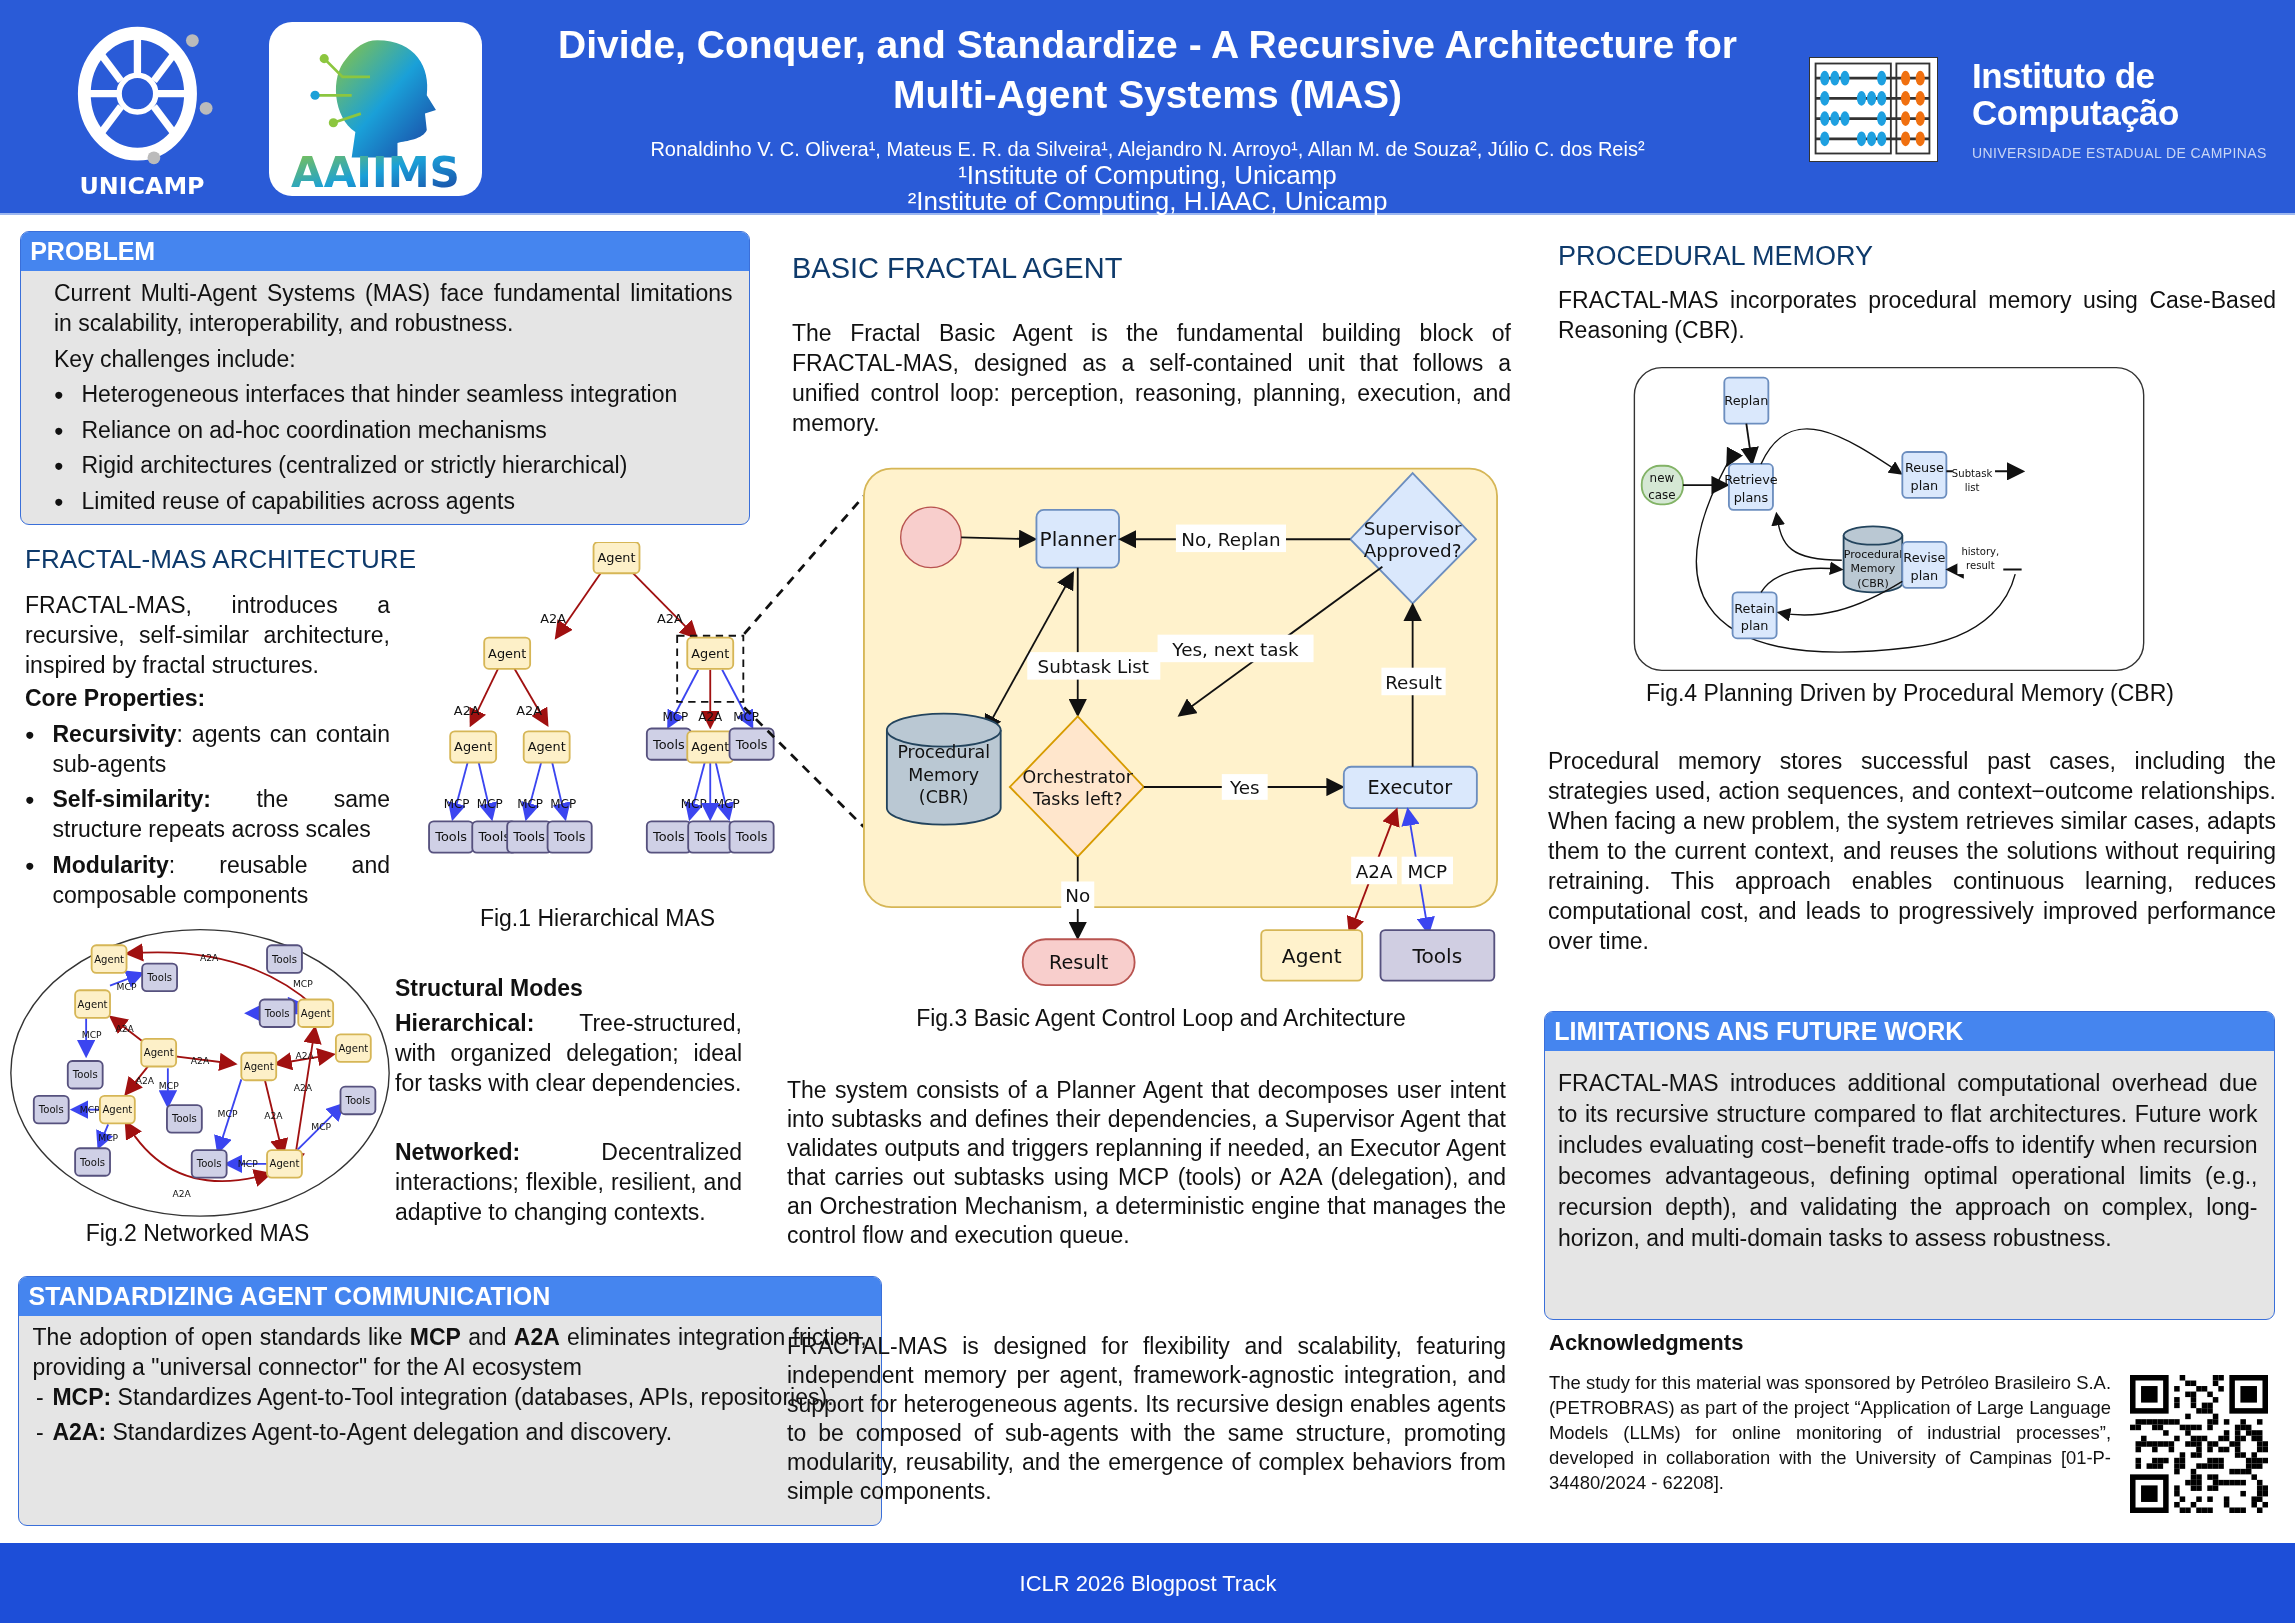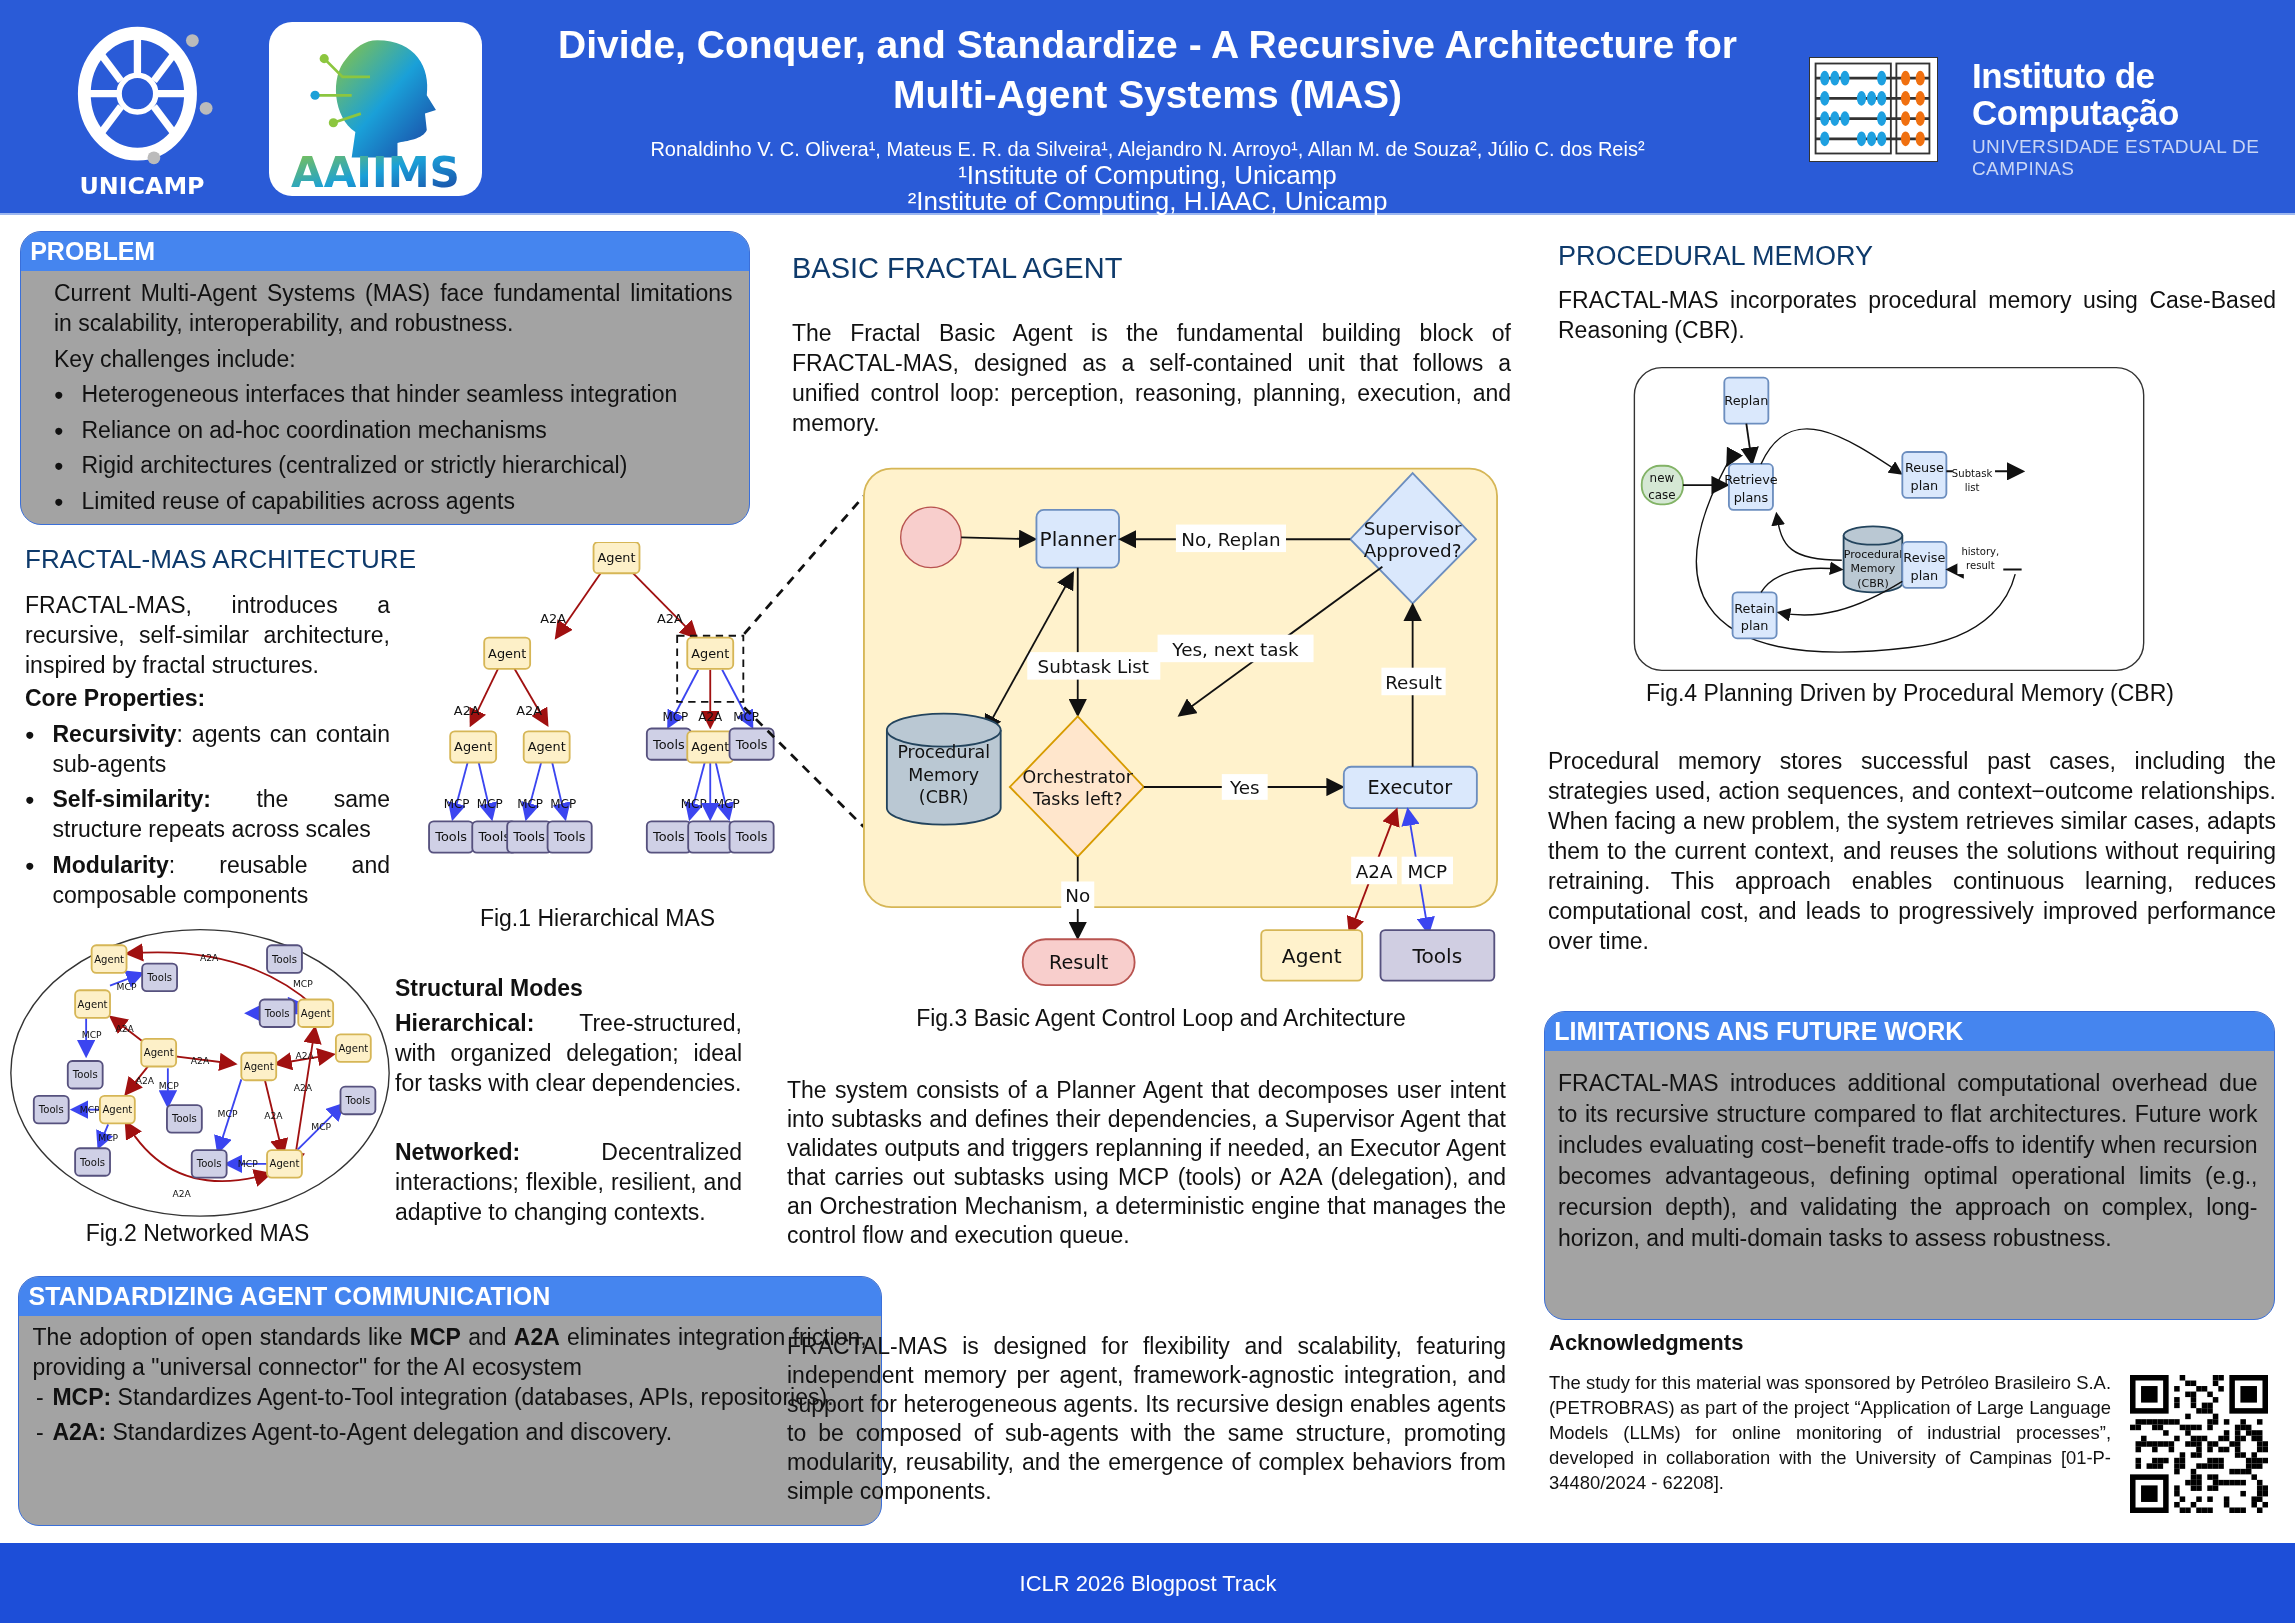--- a/index.html
+++ b/index.html
@@ -3,27 +3,27 @@
 <meta charset="utf-8">
 <style>
 *{box-sizing:border-box;margin:0;padding:0}
 body{width:2296px;height:1624px;background:#fff;font-family:"Liberation Sans",sans-serif;color:#111;position:relative;overflow:hidden}
 .header{position:absolute;left:0;top:0;width:2296px;height:215px;background:#2a5bd7;border-bottom:2.8px solid #9db7ef}
 .logo-unicamp{position:absolute;left:55px;top:20px;width:174px;height:184px}
 .logo-aaiims{position:absolute;left:269px;top:22px;width:213px;height:174px;background:#fff;border-radius:23px}
 .logo-ic-box{position:absolute;left:1809px;top:57px;width:129px;height:105px;background:#fff;border:1.8px solid #333}
 .logo-ic-text{position:absolute;left:1972px;top:57px;color:#fff}
 .logo-ic-text .l1{font-size:35px;font-weight:bold;line-height:37px;letter-spacing:-0.5px}
-.logo-ic-text .l3{font-size:19px;color:#c9d6f5;margin-top:5px;letter-spacing:0.4px}
+.logo-ic-text .l3{font-size:14px;color:#c9d6f5;margin-top:14px;letter-spacing:0.4px}
 .title{position:absolute;left:514px;top:20px;width:1267px;text-align:center;color:#fff}
 .title h1{font-size:39px;line-height:50px;font-weight:bold}
 .title .authors{font-size:20px;margin-top:16px;line-height:26px}
 .title .aff{font-size:26px;line-height:26px}
 .footer{position:absolute;left:0;top:1543px;width:2296px;height:81px;background:#1d4ed8;color:#fff;text-align:center;font-size:22px;line-height:81px}
-.box{position:absolute;border:1.8px solid #3a6fd9;border-radius:21px;background:#a3a3a3;overflow:hidden}
+.box{position:absolute;border:1.8px solid #3a6fd9;border-radius:9px;background:#e5e5e5;overflow:hidden}
 .box .hdr{background:#4585ef;color:#fff;font-weight:bold;font-size:25px;padding:5.5px 9.2px;height:39px;line-height:27.5px}
 .box .body{padding:9.2px 16.5px;font-size:23px;line-height:30px;text-align:justify}
 .h2{position:absolute;color:#0e3a6b;font-weight:normal;font-size:29px}
 .p{position:absolute;font-size:23px;line-height:30px;text-align:justify}
 .caption{position:absolute;font-size:23px;text-align:center}
 ul.bul{list-style:none}
 ul.bul li{position:relative;padding-left:27.5px;margin-top:5.5px}
 ul.bul li:before{content:"●";position:absolute;left:0;font-size:16.5px;top:0}
 .dash li{list-style:none;position:relative;padding-left:20px}
 .dash li:before{content:"-";position:absolute;left:3.7px}

